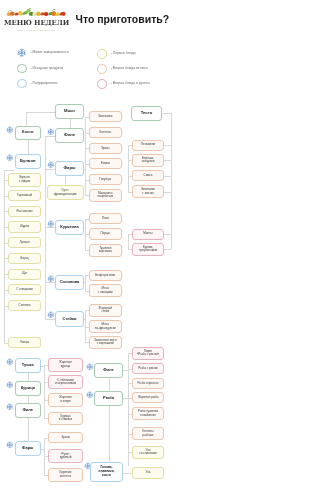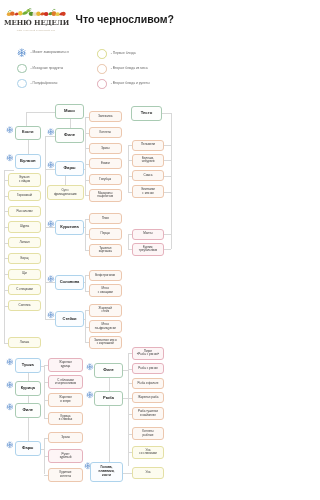--- a/index.html
+++ b/index.html
@@ -65,21 +65,21 @@
         <path d="M57 11 q2.6 -4.4 5.2 -.8 q-2.6 2.8 -5.2 .8" fill="#c72f24"></path>
         <ellipse cx="61.5" cy="10.2" rx="2.2" ry="2.2" fill="#d43f22"></ellipse>
         <path d="M4 8.4 q1.6 -2.6 3.4 -1.2" stroke="#6fae34" stroke-width=".7" fill="none"></path>
         <path d="M25 6.2 q1.4 -2.4 3.2 -1" stroke="#4e8f2e" stroke-width=".7" fill="none"></path>
         <path d="M50 7 q1.4 -2.4 3 -1.2" stroke="#5e9c2e" stroke-width=".7" fill="none"></path>
       </g>
     </svg>
     <div class="logo-title">МЕНЮ НЕДЕЛИ</div>
     <div class="logo-sub">сайт о вкусной и здоровой еде</div>
   </div>
-  <div class="page-title">Что черносливом?</div>
+  <div class="page-title">Что приготовить?</div>
 </div>
 
 <div class="legend" id="legend">
       <div class="lg" style="left: 17px; top: 47.5px;">
         <div class="sw"><svg viewBox="0 0 20 20" width="9.5" height="9.5">
             <g stroke="#3b78c4" stroke-width="1.25" stroke-linecap="butt" fill="none">
               <line x1="10" y1="1" x2="10" y2="19"></line>
               <line x1="2.2" y1="5.5" x2="17.8" y2="14.5"></line>
               <line x1="2.2" y1="14.5" x2="17.8" y2="5.5"></line>
               <path d="M5.7 2.8 L10 5.3 L14.3 2.8"></path>

